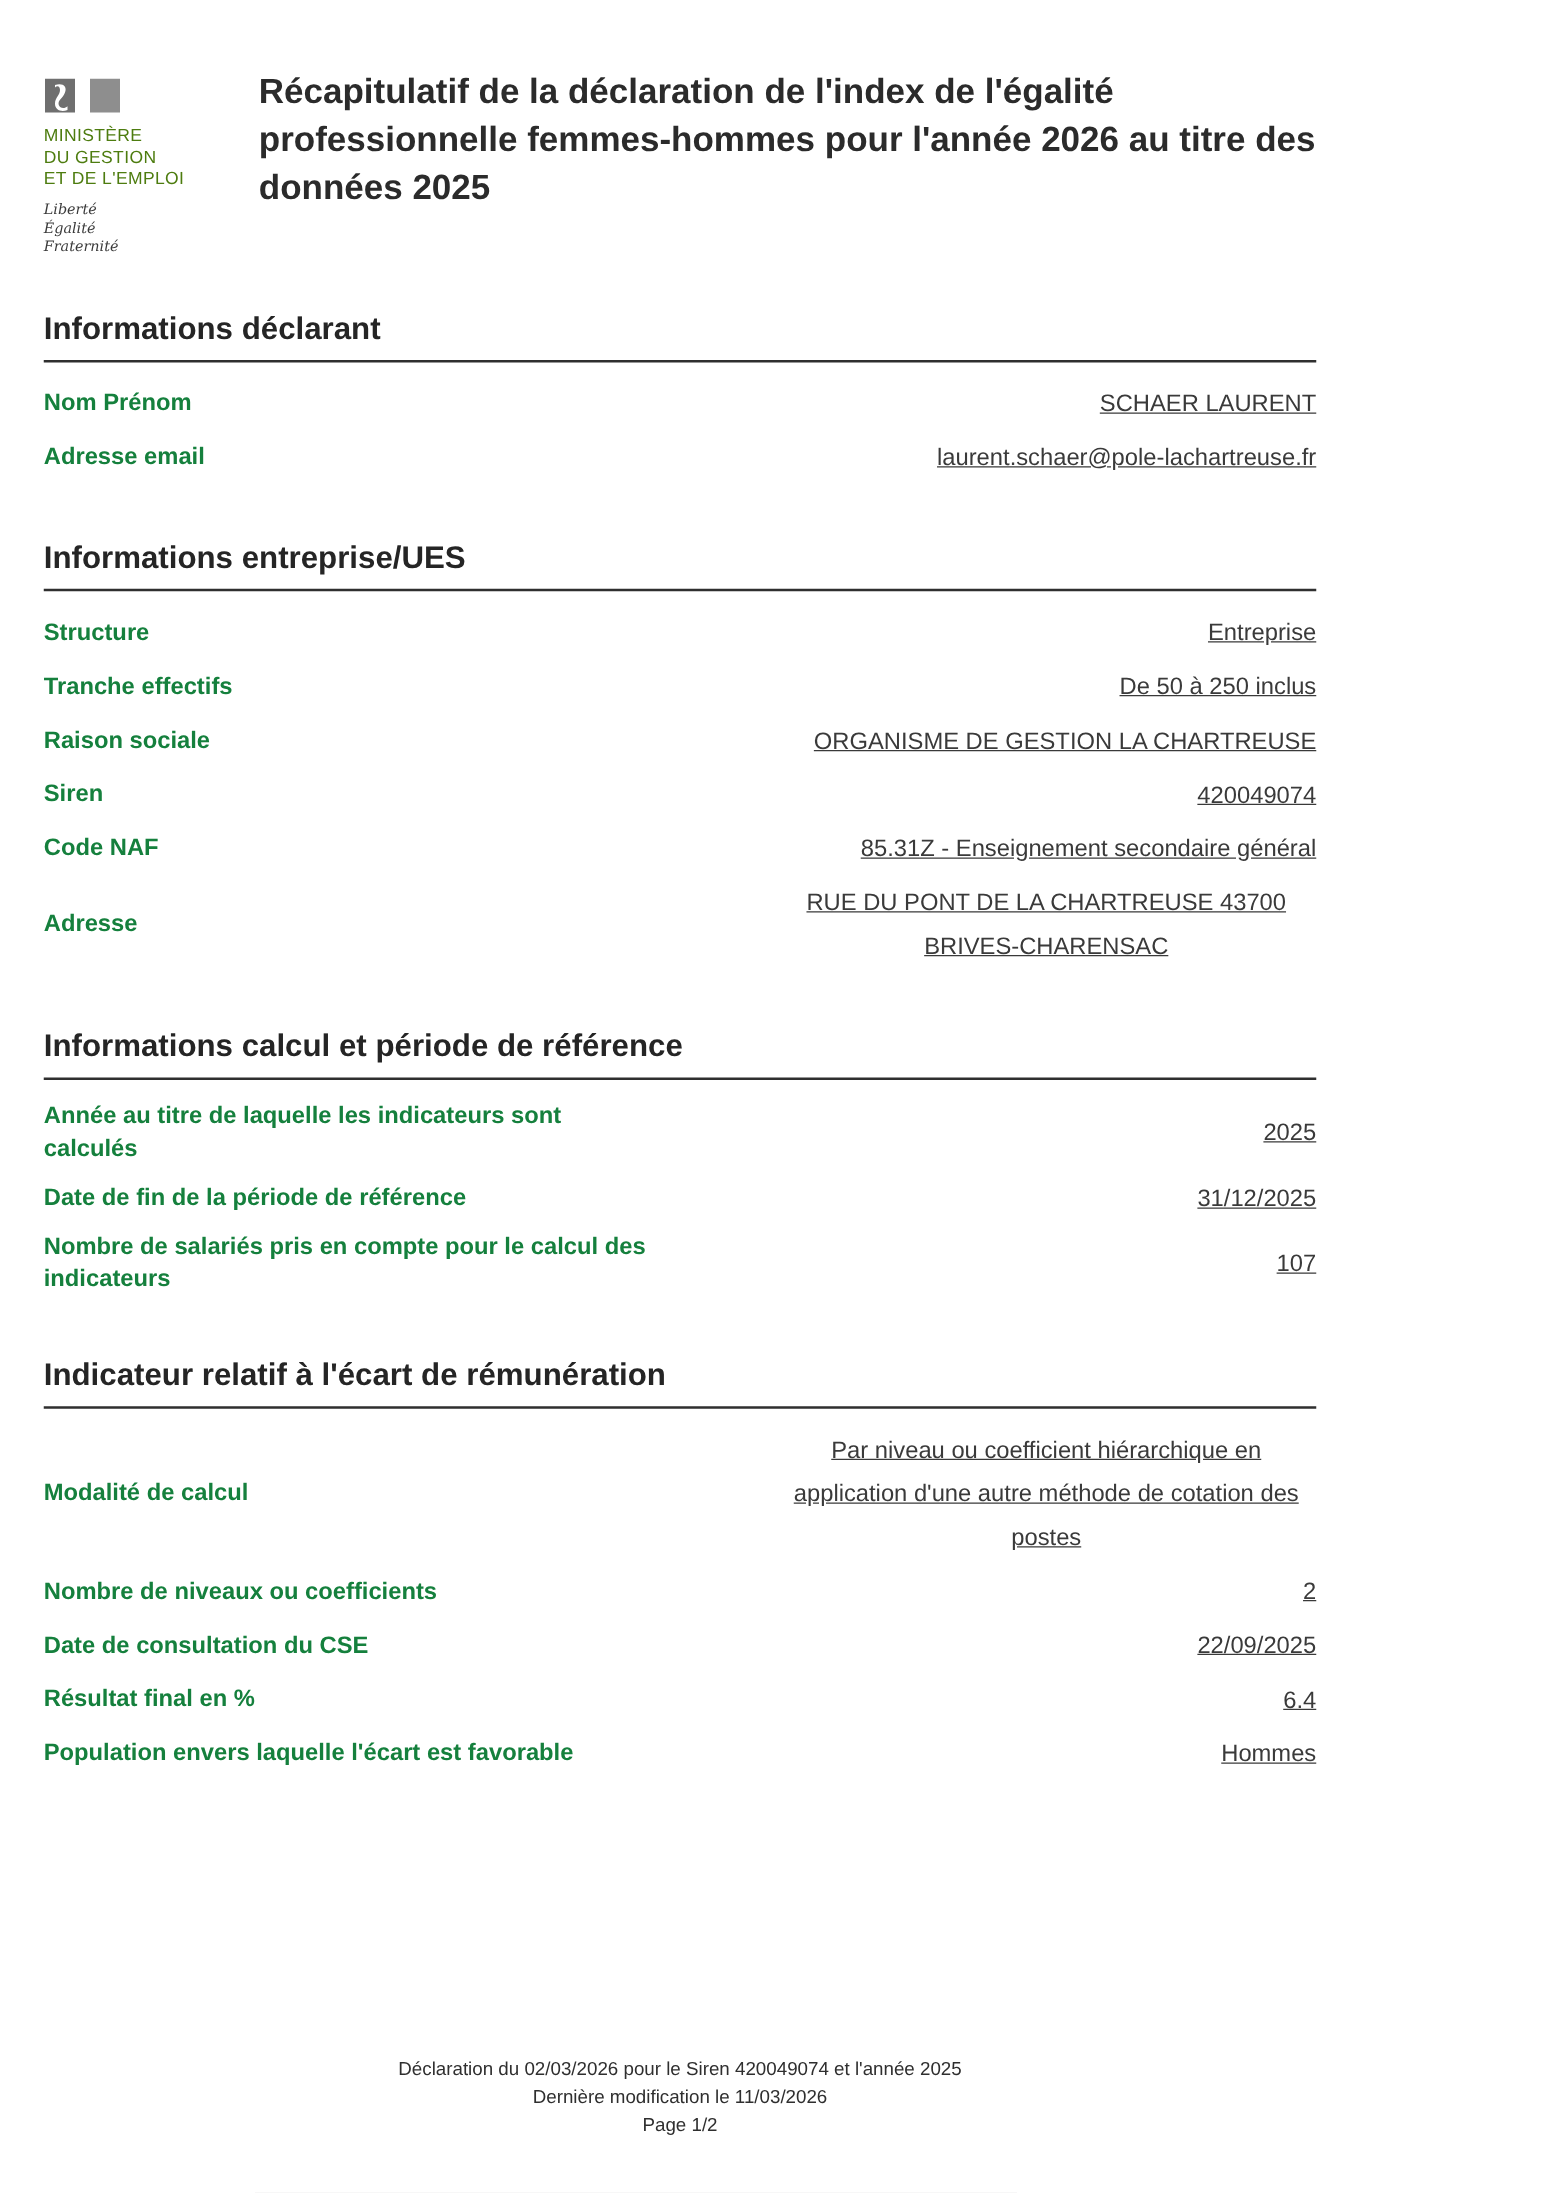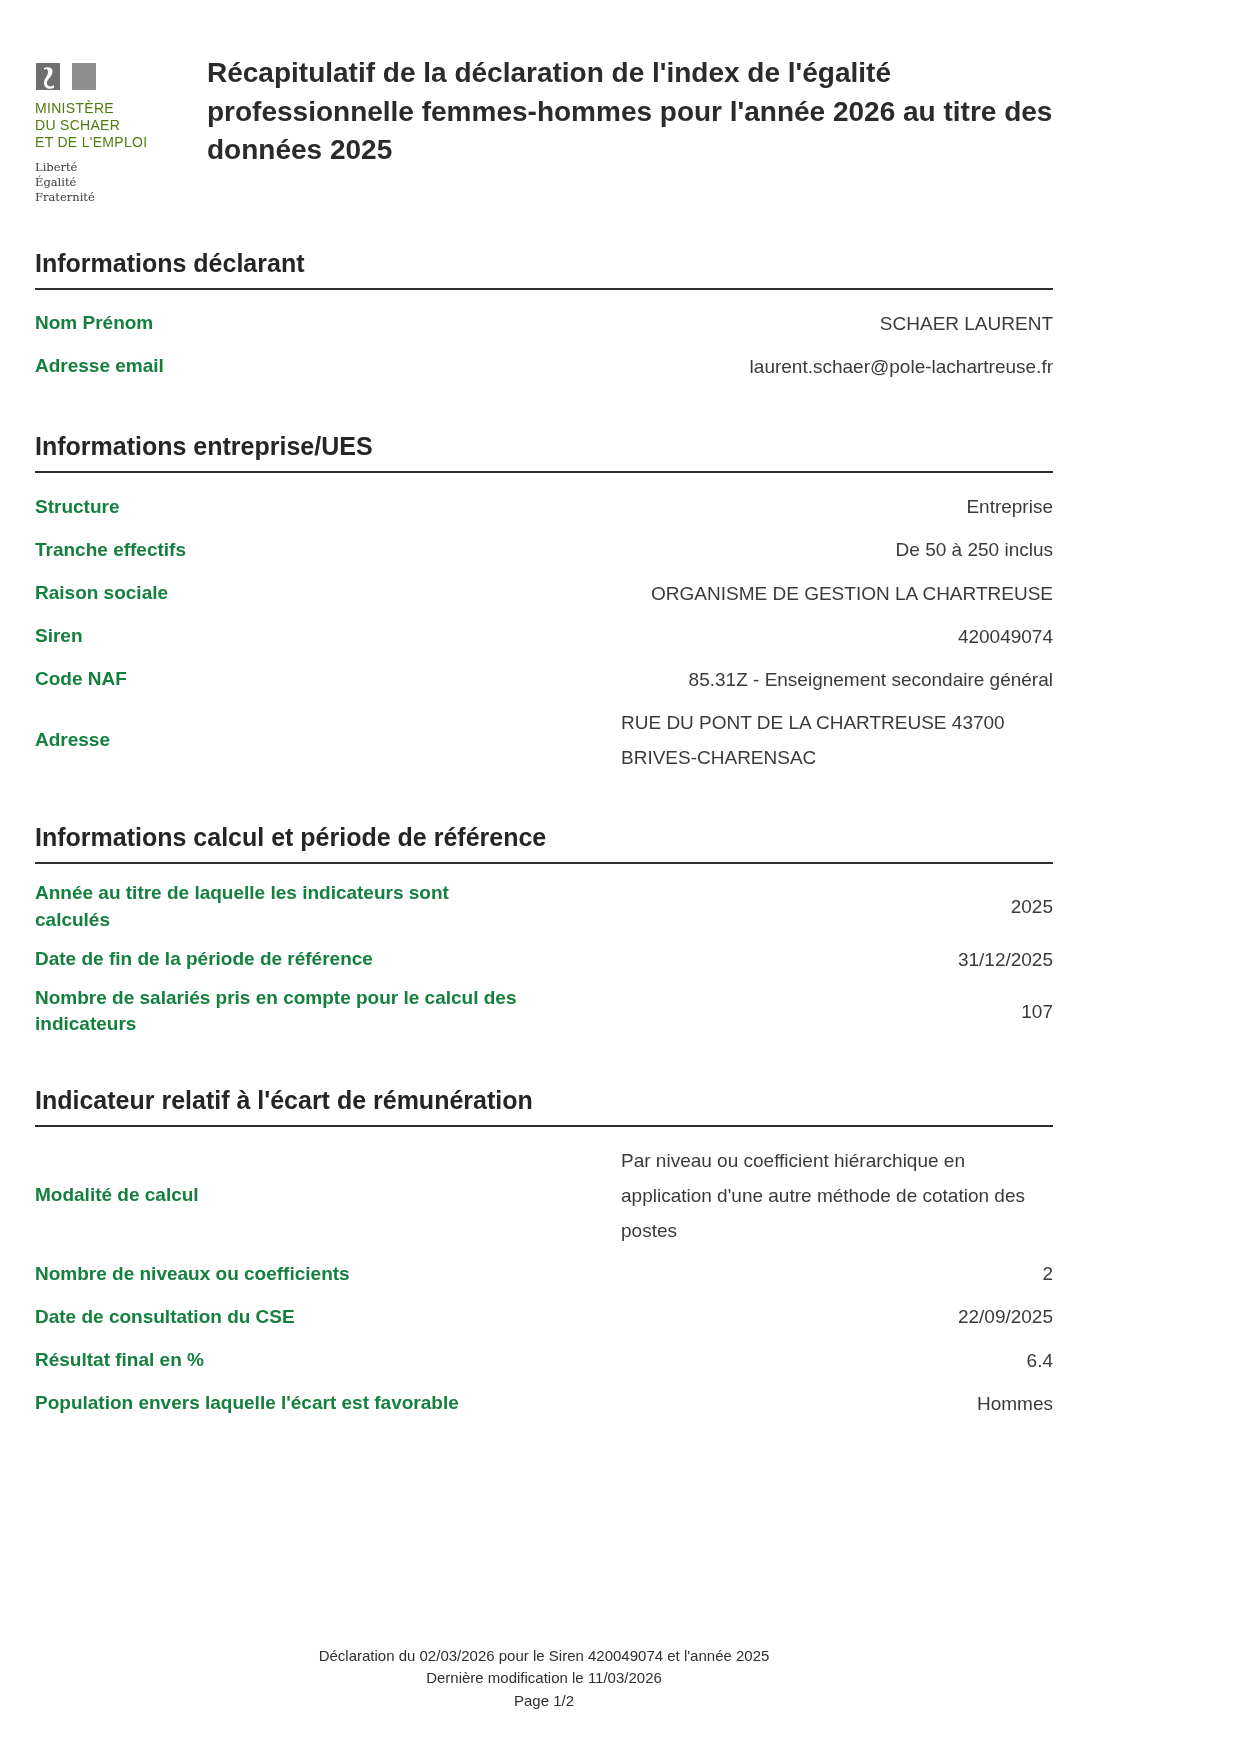--- a/index.html
+++ b/index.html
@@ -23,20 +23,21 @@
   .ministry {
     font-size: 14px;
     font-weight: normal;
     line-height: 1.22;
     letter-spacing: 0.3px;
     color: #4d7c0f;
   }
   .motto {
     margin-top: 9px;
     font-family: "DejaVu Serif", serif;
+    font-style: italic;
     font-size: 11.5px;
     line-height: 1.3;
     color: #3a3a3a;
   }
   .doc-title {
     flex: 1;
     margin: -6px 0 0 0;
     font-size: 28px;
     font-weight: bold;
     line-height: 1.38;
@@ -62,24 +63,25 @@
     padding: 4px 0;
     font-size: 19px;
   }
   .row-label {
     font-weight: bold;
     color: #15803d;
     max-width: 490px;
     line-height: 1.4;
   }
   .row-value {
-    text-align: left;
+    text-align: center;
     color: #3a3a3a;
     max-width: 432px;
     line-height: 1.85;
+    text-decoration: underline;
   }
 
   
   .footer {
     margin-top: auto;
     text-align: center;
     font-size: 15px;
     line-height: 1.5;
     color: #2f2f2f;
     
@@ -93,21 +95,21 @@
   <div class="header">
     <div class="logo-block">
       <svg class="flag-icon" width="62" height="34" viewBox="0 0 62 34">
         <rect x="1" y="3" width="24" height="27" fill="#6f6f6f"></rect>
         <path d="M9 8 C15 6, 19 9, 17 14 C15 19, 11 20, 12 24 C13 27, 17 27, 19 25 L19 28 C14 30, 9 28, 9 23 C9 18, 13 16, 13 12 C13 9, 11 8, 9 10 Z" fill="#ffffff"></path>
         <rect x="29" y="3" width="8" height="27" fill="#ffffff"></rect>
         <rect x="37" y="3" width="24" height="27" fill="#8e8e8e"></rect>
       </svg>
       <div class="ministry">
         <div>MINISTÈRE</div>
-        <div>DU SCHAER</div>
+        <div>DU GESTION</div>
         <div>ET DE L'EMPLOI</div>
       </div>
       <div class="motto">
         <div>Liberté</div>
         <div>Égalité</div>
         <div>Fraternité</div>
       </div>
     </div>
     <h1 class="doc-title">Récapitulatif de la déclaration de l'index de l'égalité professionnelle femmes-hommes pour l'année 2026 au titre des données 2025</h1>
   </div>

